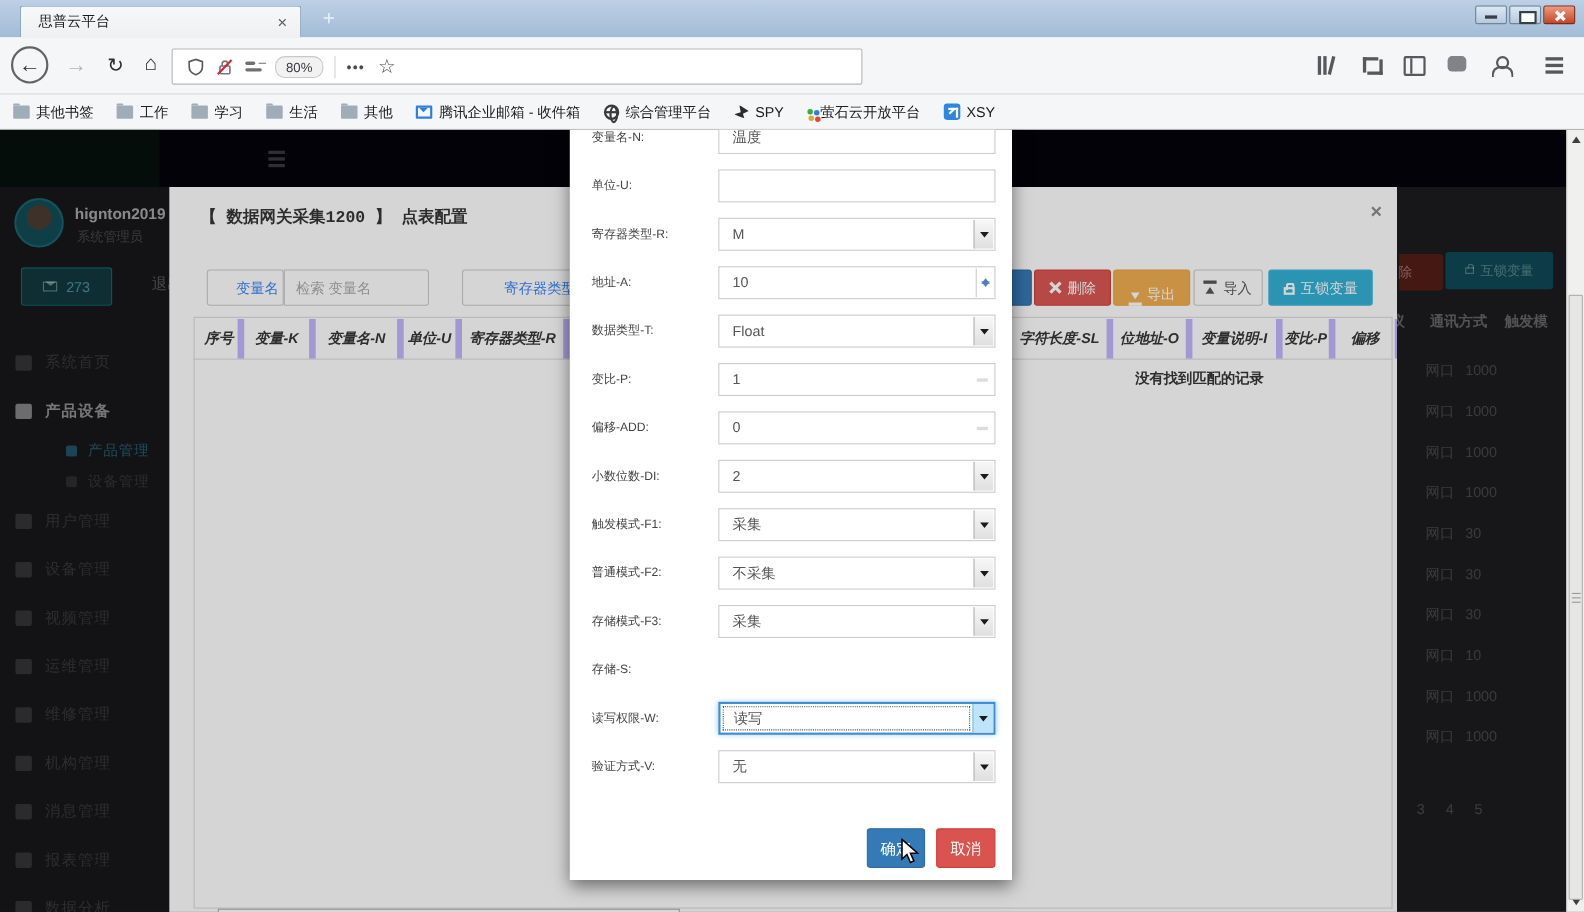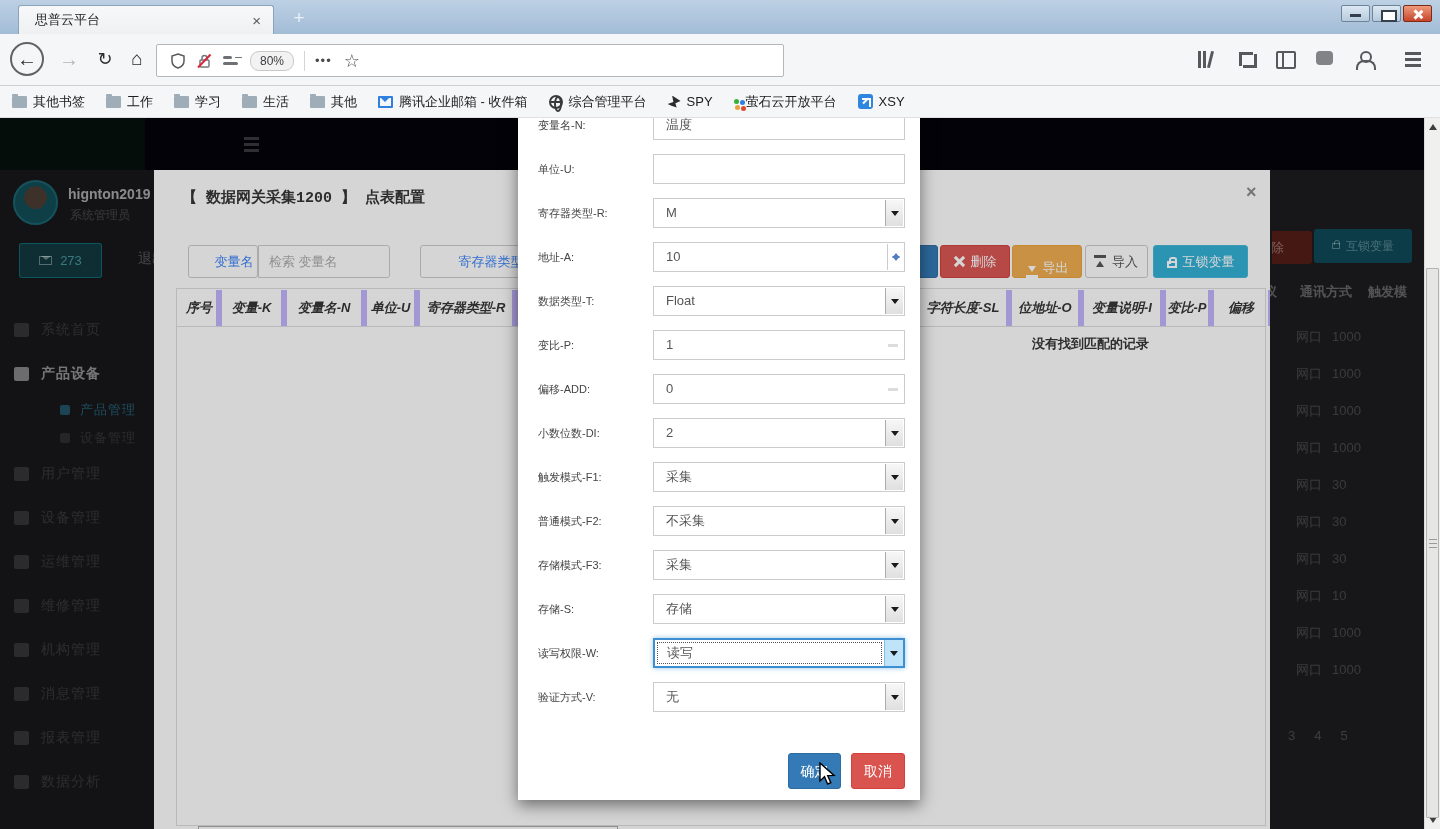--- a/index.html
+++ b/index.html
@@ -307,20 +307,24 @@
         <div class="mi">
           <span class="mic"></span>
           <span class="ml">用户管理</span>
         </div>
         <div class="mi">
           <span class="mic"></span>
           <span class="ml">设备管理</span>
         </div>
         <div class="mi">
           <span class="mic"></span>
+          <span class="ml">视频管理</span>
+        </div>
+        <div class="mi">
+          <span class="mic"></span>
           <span class="ml">运维管理</span>
         </div>
         <div class="mi">
           <span class="mic"></span>
           <span class="ml">维修管理</span>
         </div>
         <div class="mi">
           <span class="mic"></span>
           <span class="ml">机构管理</span>
         </div>
@@ -528,24 +532,20 @@
         </div>
         <div class="m-row" style="top: 440px;">
           <label class="m-label">存储模式-F3:</label>
           <div class="ctl">
             <span class="val">采集</span>
             <span class="dd"></span>
           </div>
         </div>
         <div class="m-row" style="top: 484px;">
           <label class="m-label">存储-S:</label>
-          <div class="ctl">
-            <span class="val">存储</span>
-            <span class="dd"></span>
-          </div>
         </div>
         <div class="m-row" style="top: 528px;">
           <label class="m-label">读写权限-W:</label>
           <div class="ctl focused">
             <span class="val">读写</span>
             <span class="focusbox"></span>
             <span class="dd"></span>
           </div>
         </div>
         <div class="m-row" style="top: 572px;">

